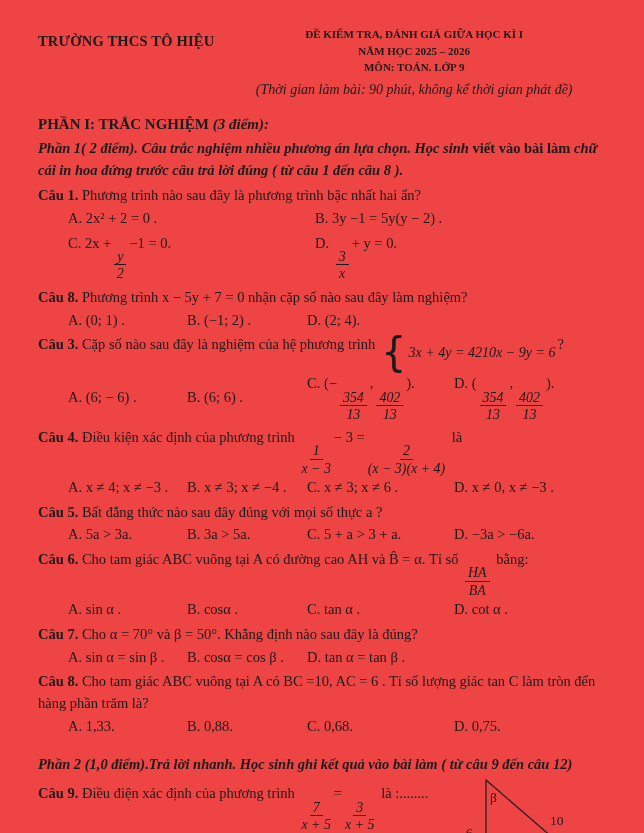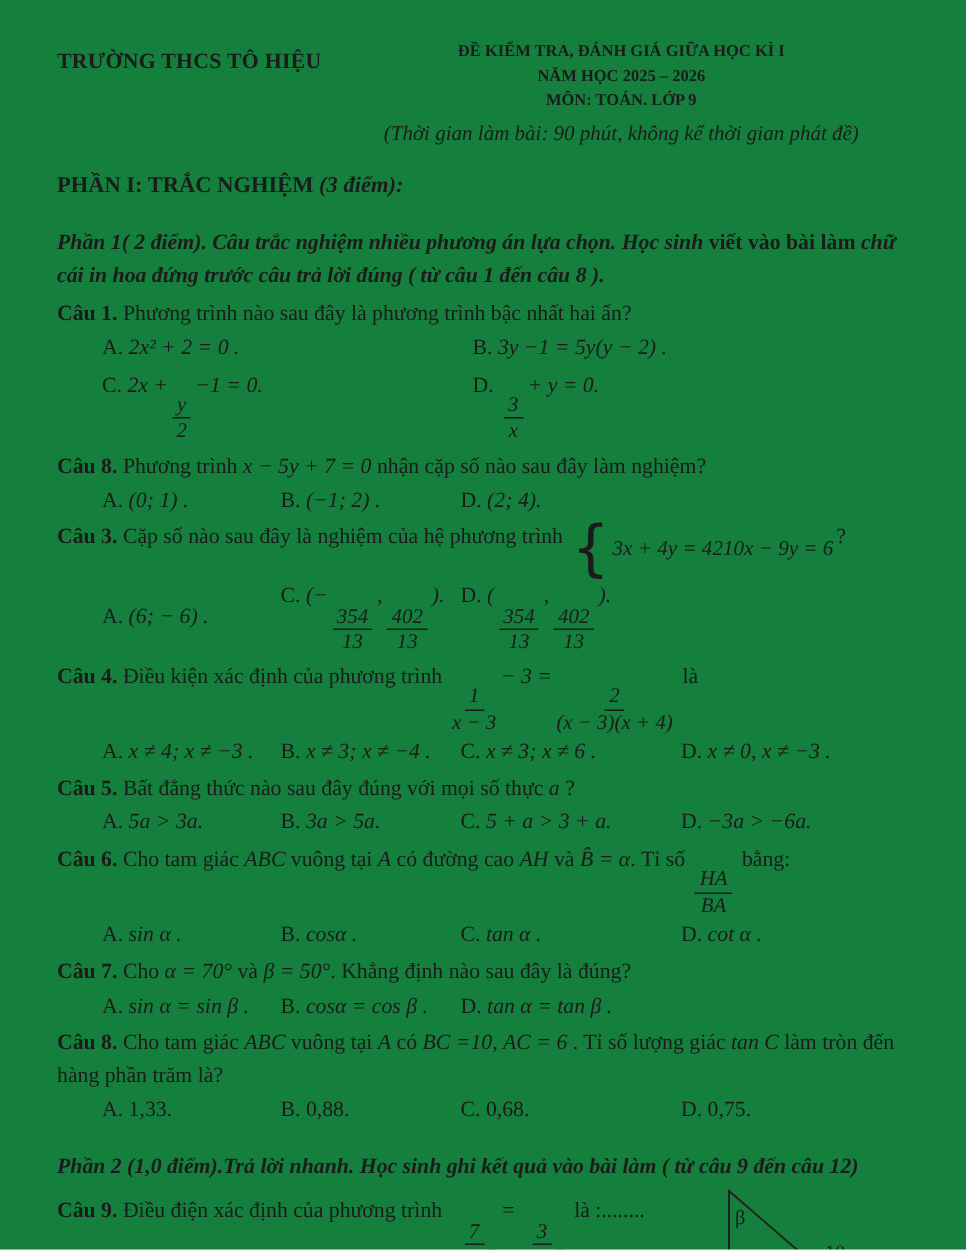--- a/index.html
+++ b/index.html
@@ -1,51 +1,51 @@
 <!DOCTYPE html>
 <html><head>
 <meta charset="utf-8">
 <style>
   html,body{margin:0;padding:0;background:#e8e8e8;}
   .page{
     position:relative;
     width:644px;height:833px;
     margin:0 auto;
-    background:#15803d;
+    background:#ef4444;
     color:#1b1b1b;
     font-family:"Liberation Serif","DejaVu Serif",serif;
     font-size:14.5px;
     box-sizing:border-box;
     padding:26px 30px 0 38px;
     overflow:hidden;
   }
   
   .t{font-style:normal;}
-  .m{font-style:italic;}
+  .m{}
   .b{font-weight:700;}
   .bi{font-weight:700;font-style:italic;}
   
   .frac{display:inline-flex;flex-direction:column;align-items:center;
         vertical-align:-0.95em;margin:0 3px;line-height:1.1;
         font-style:italic;text-align:center;font-size:0.96em;}
   .fn{padding:0 3px 0;border-bottom:1.3px solid #1b1b1b;}
   .fd{padding-top:1px;}
   
   .sys{display:inline-flex;align-items:center;vertical-align:-1.15em;margin:0 2px;}
   .brace{font-size:40px;font-weight:400;line-height:0.9;margin-right:2px;
          font-family:"DejaVu Sans",sans-serif;transform:scaleY(1.02);}
   .syslines{display:inline-flex;flex-direction:row;font-style:italic;line-height:1.3;font-size:0.97em;}
   
   .header-row{display:flex;align-items:flex-start;}
   .school{font-weight:700;font-size:14.5px;white-space:nowrap;margin-top:7px;letter-spacing:0.2px;}
   .title-block{flex:1;text-align:center;line-height:1.5;}
   .title-line{font-weight:700;font-size:11px;}
   .time-note{font-style:italic;font-size:14px;font-weight:400;margin-top:3px;}
   
-  .part1-heading{margin:14px 0 16px;font-size:15px;line-height:1.4;}
+  .part1-heading{margin:14px 0 2px;font-size:15px;line-height:1.4;}
   .intro{margin:0 0 4px;line-height:1.55;}
   .q{margin:2px 0 1px;line-height:1.5;}
   .opts{display:grid;padding-left:30px;margin:0 0 3px;line-height:1.5;align-items:center;}
   .opts4{grid-template-columns:119px 120px 147px auto;}
   .opts2{grid-template-columns:247px auto;}
   .optcell{white-space:nowrap;}
   .tallrow{margin:3px 0 5px;}
   
   .part2{position:relative;margin-top:16px;}
   .part2-heading{line-height:1.5;margin:0 0 7px;}
@@ -98,20 +98,21 @@
 
   <div class="q"><span class="b">Câu 3.</span><span class="t"> Cặp số nào sau đây là nghiệm của hệ phương trình </span><span class="sys">
         <span class="brace">{</span>
         <span class="syslines">
           <span class="sysline">3x + 4y = 42</span>
           <span class="sysline">10x − 9y = 6</span>
         </span>
       </span><span class="t">?</span></div>
   <div class="opts opts4 tallrow">
     <span class="optcell"><span class="t">A. </span><span class="m">(6; − 6) .</span></span>
+    <span class="optcell"><span class="t">B. </span><span class="m">(6; 6) .</span></span>
     <span class="optcell"><span class="t">C. </span><span class="m">(−</span><span class="frac">
           <span class="fn">354</span>
           <span class="fd">13</span>
         </span><span class="m">,</span><span class="frac">
           <span class="fn">402</span>
           <span class="fd">13</span>
         </span><span class="m">).</span></span>
     <span class="optcell"><span class="t">D. </span><span class="m">(</span><span class="frac">
           <span class="fn">354</span>
           <span class="fd">13</span>

